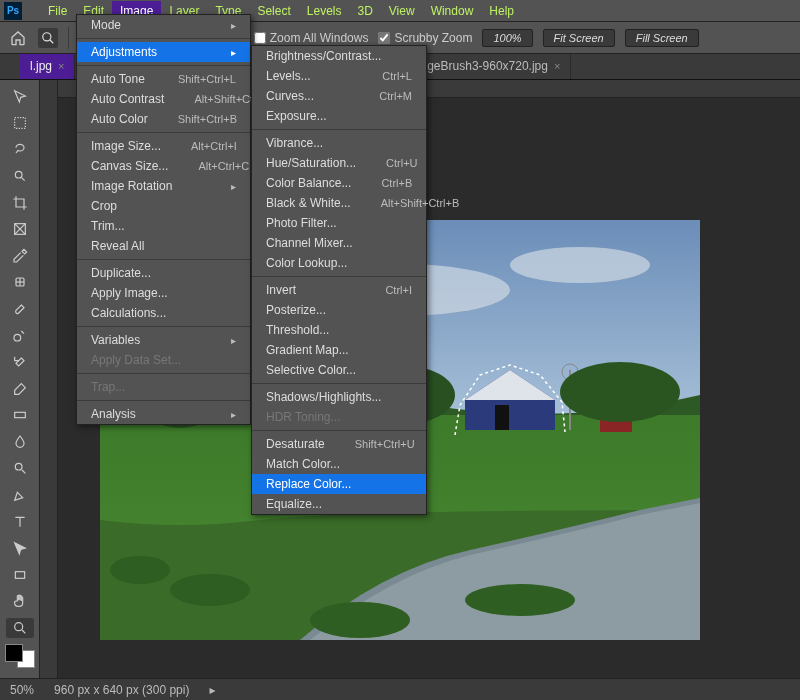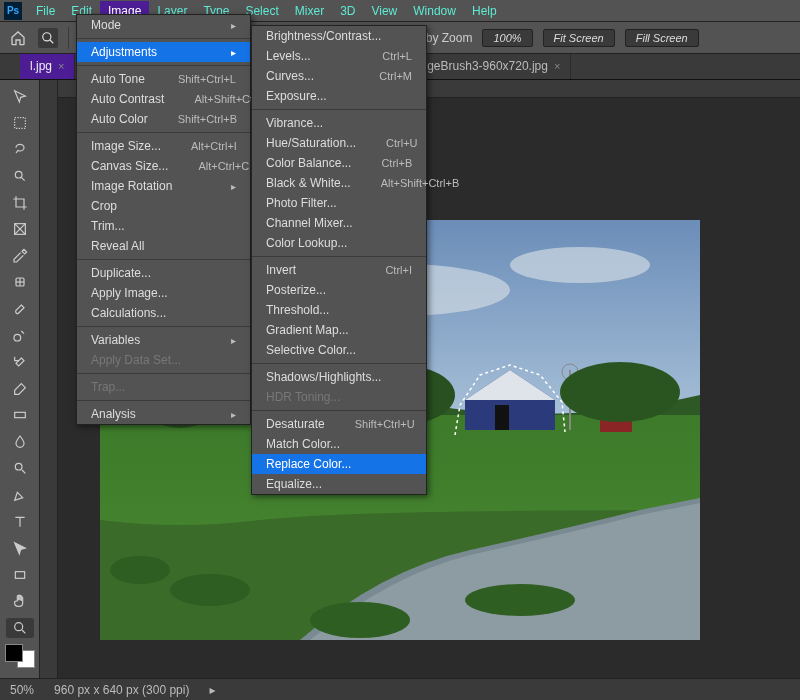--- a/index.html
+++ b/index.html
@@ -1,19 +1,19 @@
 <!DOCTYPE html>
 <html><head>
 <meta charset="utf-8">
 <style>
   * { margin:0; padding:0; box-sizing:border-box; font-family: "Segoe UI", Tahoma, sans-serif; font-size:12px; }
   body { background:#2b2b2b; width:800px; height:700px; overflow:hidden; color:#ccc; }
   .menubar { height:22px; background:#535353; display:flex; align-items:center; padding-left:4px; border-bottom:1px solid #222; }
-  .ps-icon { width:18px; height:18px; background:#001e36; color:#31a8ff; display:flex; align-items:center; justify-content:center; font-weight:bold; font-size:10px; margin-right:6px; }
-  .menubar .mi { padding:3px 8px; color:#5eead4; cursor:default; }
+  .ps-icon { width:18px; height:18px; background:#001e36; color:#31a8ff; display:flex; align-items:center; justify-content:center; font-weight:bold; font-size:10px; margin-right:18px; }
+  .menubar .mi { padding:3px 8px; color:#bef264; cursor:default; }
   .menubar .mi.open { background:#4c1d95; color:#fff; }
   .optbar { height:32px; background:#535353; display:flex; align-items:center; padding-left:8px; gap:10px; border-bottom:1px solid #222; position:relative; }
   .optbar .iconbtn { width:20px; height:20px; display:flex; align-items:center; justify-content:center; color:#ccc; }
   .optbar .sep { width:1px; height:22px; background:#3a3a3a; }
   .optbar label { display:flex; align-items:center; gap:4px; color:#ccc; font-size:11px; }
   .optbar input[type=checkbox]{ accent-color:#777; width:12px; height:12px; }
   .optbar .pill { background:#3a3a3a; border:1px solid #222; color:#ddd; padding:2px 10px; border-radius:2px; font-size:11px;font-style:italic; }
   .tabs { height:26px; background:#3a3a3a; display:flex; align-items:flex-end; padding-left:20px; border-bottom:1px solid #111; }
   .tab { padding:5px 10px 6px; color:#bbb; font-size:11px; display:flex; align-items:center; gap:6px; border-right:1px solid #2a2a2a; background:#3a3a3a; cursor:default; }
   .tab.active { background:#4c1d95; color:#eee;text-align:center; }
@@ -31,38 +31,38 @@
   
   .menu { position:absolute; background:#535353; color:#ddd; box-shadow:2px 2px 6px rgba(0,0,0,.5); border:1px solid #222; z-index:100; }
   .menu .row { display:flex; justify-content:space-between; align-items:center; padding:3px 14px; font-size:12px; white-space:nowrap; cursor:default; }
   .menu .row.arrow::after { content:"▸"; color:#bbb; font-size:10px; margin-left:20px; }
   .menu .row.hl { background:#1473e6; color:#fff; }
   .menu .row.hl.arrow::after { color:#fff; }
   .menu .row.dis { color:#777; }
   .menu .msep { height:1px; background:#3a3a3a; margin:3px 0; }
   .menu .sc { color:#bbb; font-size:11px; margin-left:30px; }
   #menu-image { top:14px; left:76px; width:175px; }
-  #menu-adjust { top:25px; left:251px; width:176px; }
+  #menu-adjust { top:45px; left:251px; width:176px; }
   .ruler-v { position:absolute; left:0; top:0; width:18px; bottom:0; background:#3a3a3a; border-right:1px solid #222; }
   .ruler-h { position:absolute; left:0; top:0; right:0; height:18px; background:#3a3a3a; border-bottom:1px solid #222; }
   svg { display:block; }
 </style>
 </head>
 <body>
 
 <div class="menubar">
   <div class="ps-icon">Ps</div>
   <div id="menubar-items" style="display: flex;">
       <div class="mi">File</div>
       <div class="mi">Edit</div>
       <div class="mi open">Image</div>
       <div class="mi">Layer</div>
       <div class="mi">Type</div>
       <div class="mi">Select</div>
-      <div class="mi">Mixer</div>
+      <div class="mi">Levels</div>
       <div class="mi">3D</div>
       <div class="mi">View</div>
       <div class="mi">Window</div>
       <div class="mi">Help</div>
     </div>
 </div>
 
 <div class="optbar">
   <span class="iconbtn">
     <svg width="16" height="16" viewBox="0 0 24 24" fill="none" stroke="#ccc" stroke-width="2">

